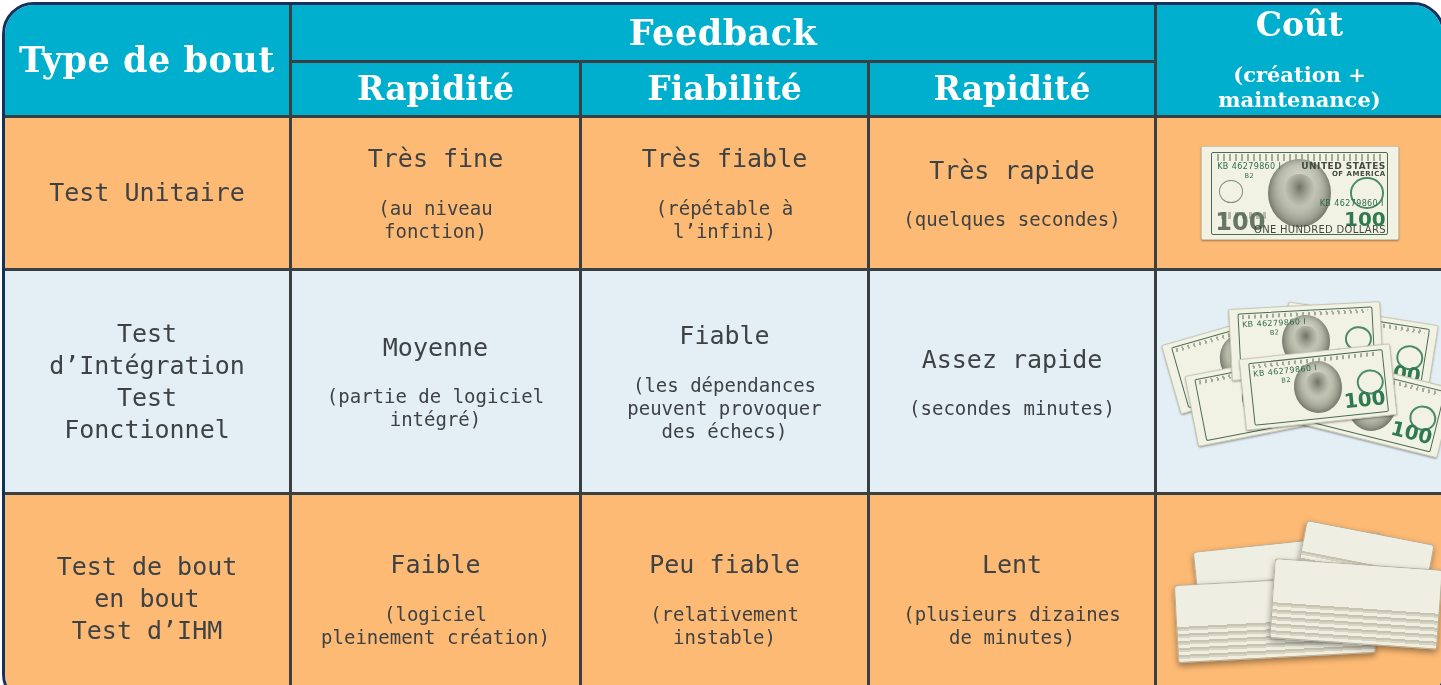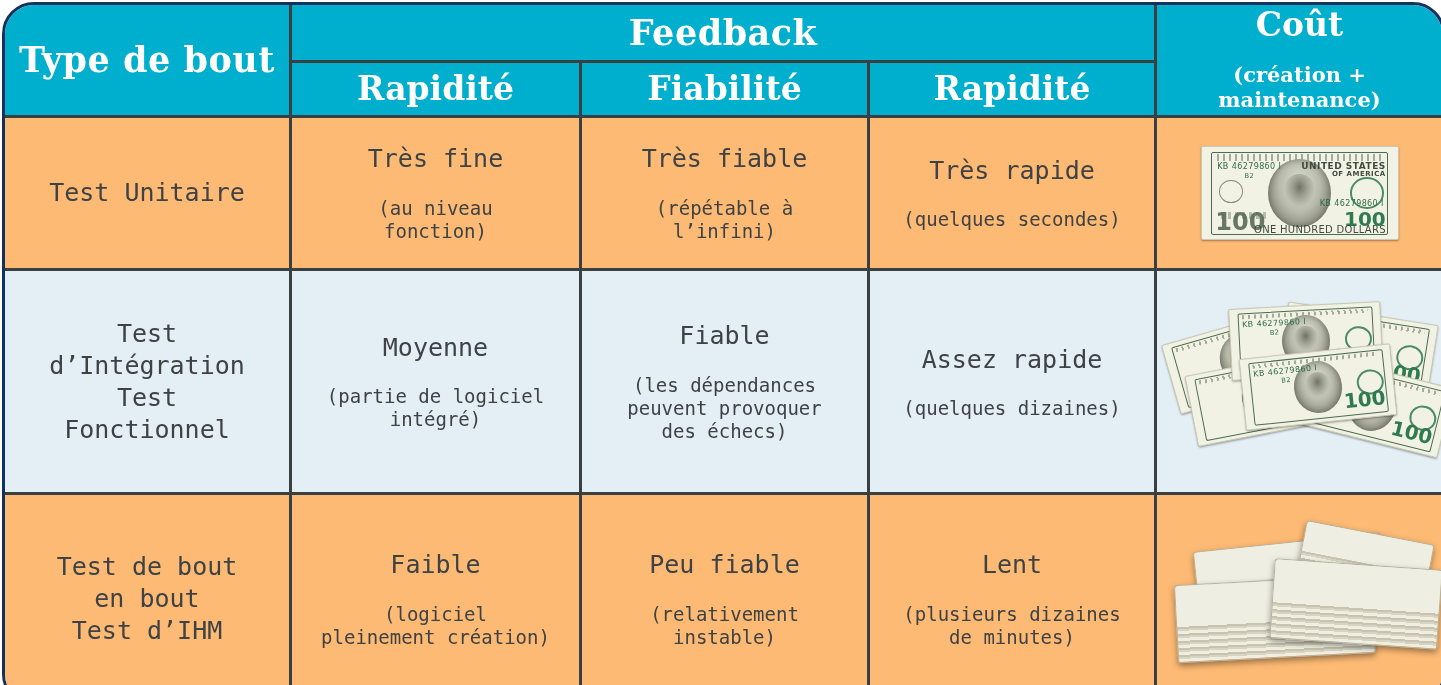--- a/index.html
+++ b/index.html
@@ -348,21 +348,21 @@
 intégré)</span>
         </td>
         <td>
           <span class="cell-main">Fiable</span>
           <span class="cell-note">(les dépendances
 peuvent provoquer
 des échecs)</span>
         </td>
         <td>
           <span class="cell-main">Assez rapide</span>
-          <span class="cell-note">(quelques dizaines)</span>
+          <span class="cell-note">(secondes minutes)</span>
         </td>
         <td class="last-col cost-cell">
           <div class="cost-art">
             <div class="fan">
               <div class="bill b1">
                 <div class="frame"></div>
                 <div class="topline"></div>
                 <div class="portrait"></div>
                 <div class="seal"></div>
                 <div class="num-br">100</div>

